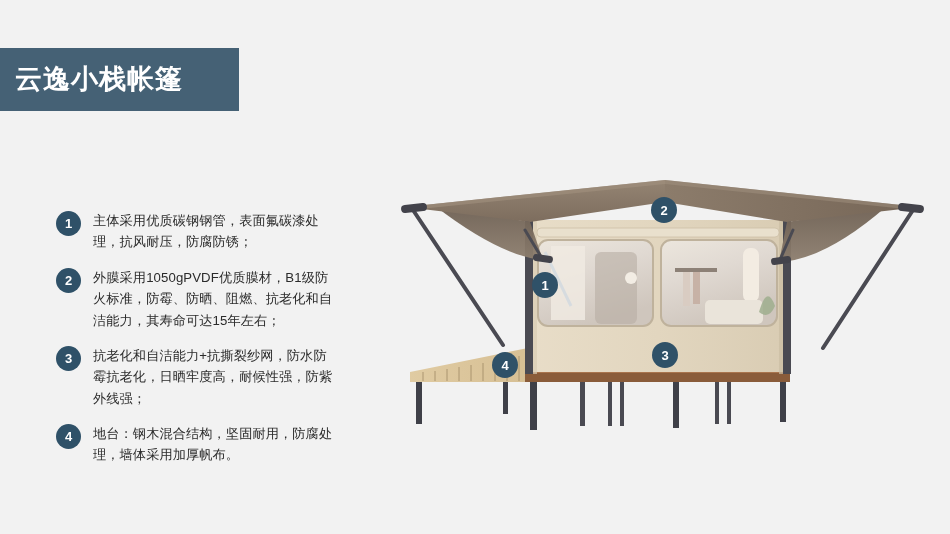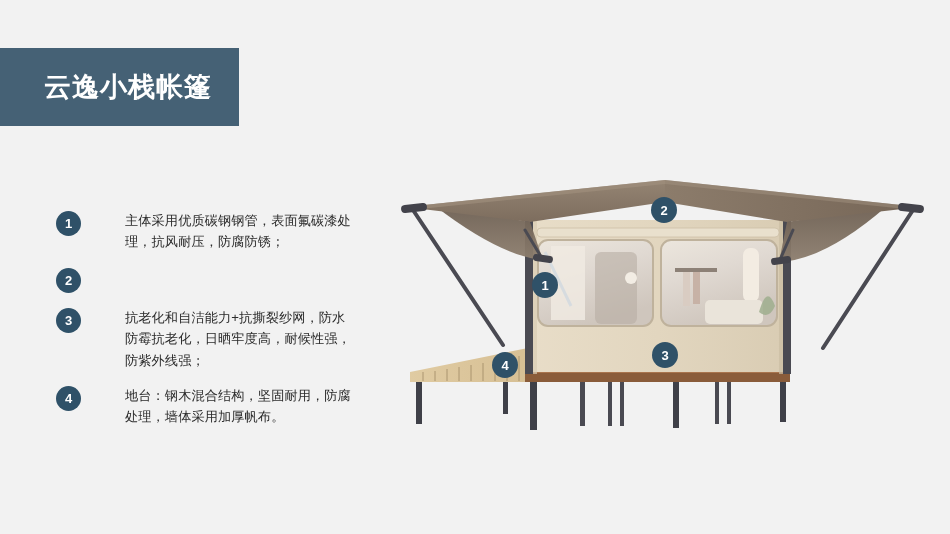--- a/index.html
+++ b/index.html
@@ -21,26 +21,26 @@
     background: #f2f2f2;
     overflow: hidden;
   }
 
   
   .title-banner {
     position: absolute;
     left: 0px;
     top: 48px;
     width: 239px;
-    height: 78px;
+    height: 63px;
     background: #456175;
     display: flex;
     align-items: center;
     box-sizing: border-box;
-    padding-left: 44px;
+    padding-left: 15px;
   }
   .title-text {
     color: #ffffff;
     font-size: 27px;
     font-weight: bold;
     letter-spacing: 1px;
     line-height: 1;
     white-space: nowrap;
   }
 
@@ -65,21 +65,21 @@
     background: #2f5168;
     color: #ffffff;
     font-size: 13px;
     font-weight: bold;
     display: flex;
     align-items: center;
     justify-content: center;
     margin-top: 1px;
   }
   .feature-text {
-    margin-left: 44px;
+    margin-left: 12px;
     font-size: 13.2px;
     line-height: 1.62;
     color: #2b2b2b;
     letter-spacing: 0.1px;
     width: 244px;
   }
 
   
   .tent-figure {
     position: absolute;
@@ -125,20 +125,21 @@
 
   <div class="feature-list">
 
     <div class="feature-item">
       <div class="badge">1</div>
       <div class="feature-text">主体采用优质碳钢钢管，表面氟碳漆处理，抗风耐压，防腐防锈；</div>
     </div>
 
     <div class="feature-item">
       <div class="badge">2</div>
+      <div class="feature-text">外膜采用1050gPVDF优质膜材，B1级防火标准，防霉、防晒、阻燃、抗老化和自洁能力，其寿命可达15年左右；</div>
     </div>
 
     <div class="feature-item">
       <div class="badge">3</div>
       <div class="feature-text">抗老化和自洁能力+抗撕裂纱网，防水防霉抗老化，日晒牢度高，耐候性强，防紫外线强；</div>
     </div>
 
     <div class="feature-item">
       <div class="badge">4</div>
       <div class="feature-text">地台：钢木混合结构，坚固耐用，防腐处理，墙体采用加厚帆布。</div>

